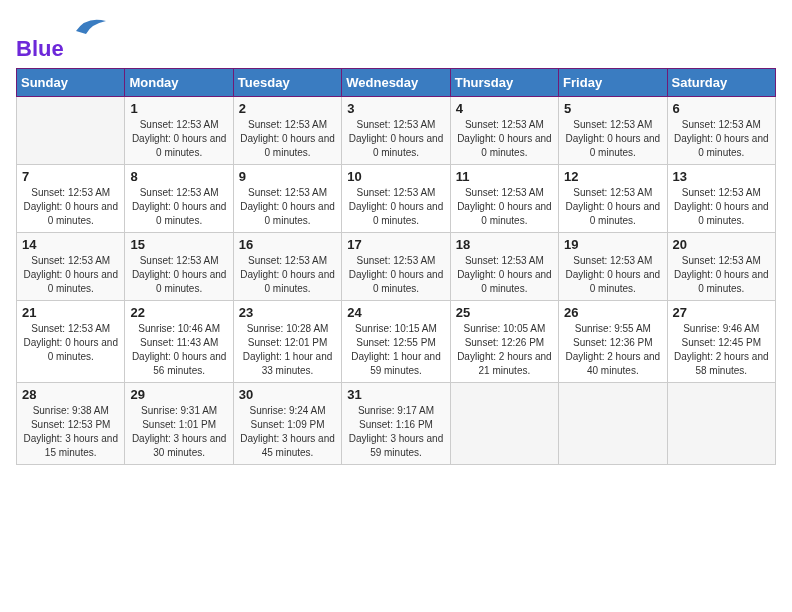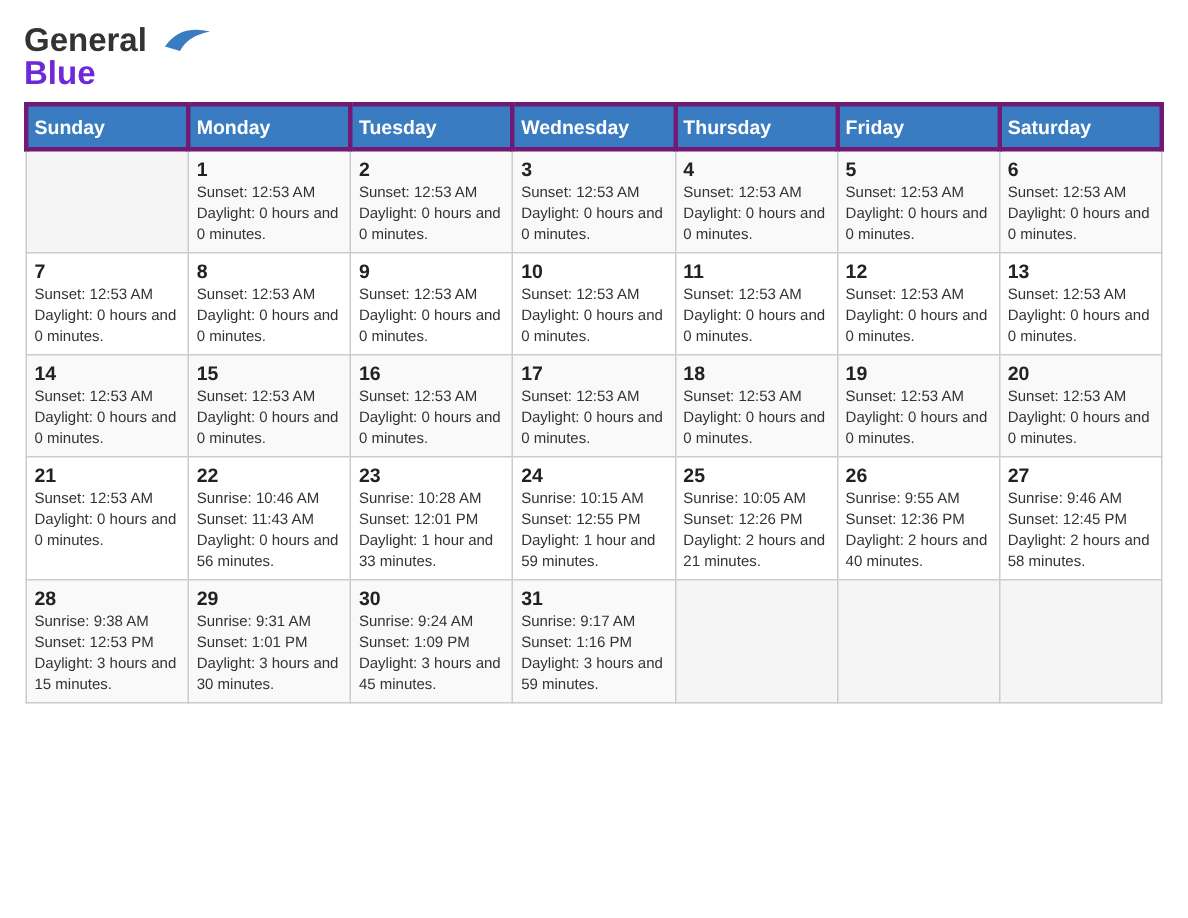--- a/index.html
+++ b/index.html
@@ -46,21 +46,21 @@
       border-collapse: collapse;
       border: 1px solid #ccc;
     }
     .calendar th {
       background: #3a7cc1;
       color: #fff;
       font-size: 13px;
       font-weight: bold;
       padding: 6px 4px;
       text-align: left;
-      border: 3px solid #701a75;
+      border: 1px solid #701a75;
     }
     .calendar td {
       vertical-align: top;
       border: 1px solid #ccc;
       padding: 4px 5px;
       width: calc(100% / 7);
       min-height: 80px;
       background: #fff;
     }
     .calendar tr:nth-child(odd) td {
@@ -73,33 +73,34 @@
       font-size: 13px;
       font-weight: bold;
       color: #222;
       display: block;
       margin-bottom: 2px;
     }
     .day-info {
       font-size: 10px;
       color: #333;
       line-height: 1.4;
+      text-align: center;
     }
     .empty-cell {
       background: #f5f5f5 !important;
     }
   </style>
 </head>
 <body>
 
 <div class="header">
   <div class="logo">
     <div style="display:flex; align-items:center;">
       <span class="logo-text">
-        <span>General</span><br>
+        <br>
         <span class="blue">Blue</span>
       </span>
       <svg viewBox="0 0 40 25" width="40" height="25" style="margin-left:2px; margin-top:-20px;">
         <path d="M10,15 Q20,0 40,5 Q25,8 20,18 Z" fill="#3a7cc1"></path>
       </svg>
     </div>
   </div>
   <div class="title-block">
     <h1></h1>
     <h2></h2>

